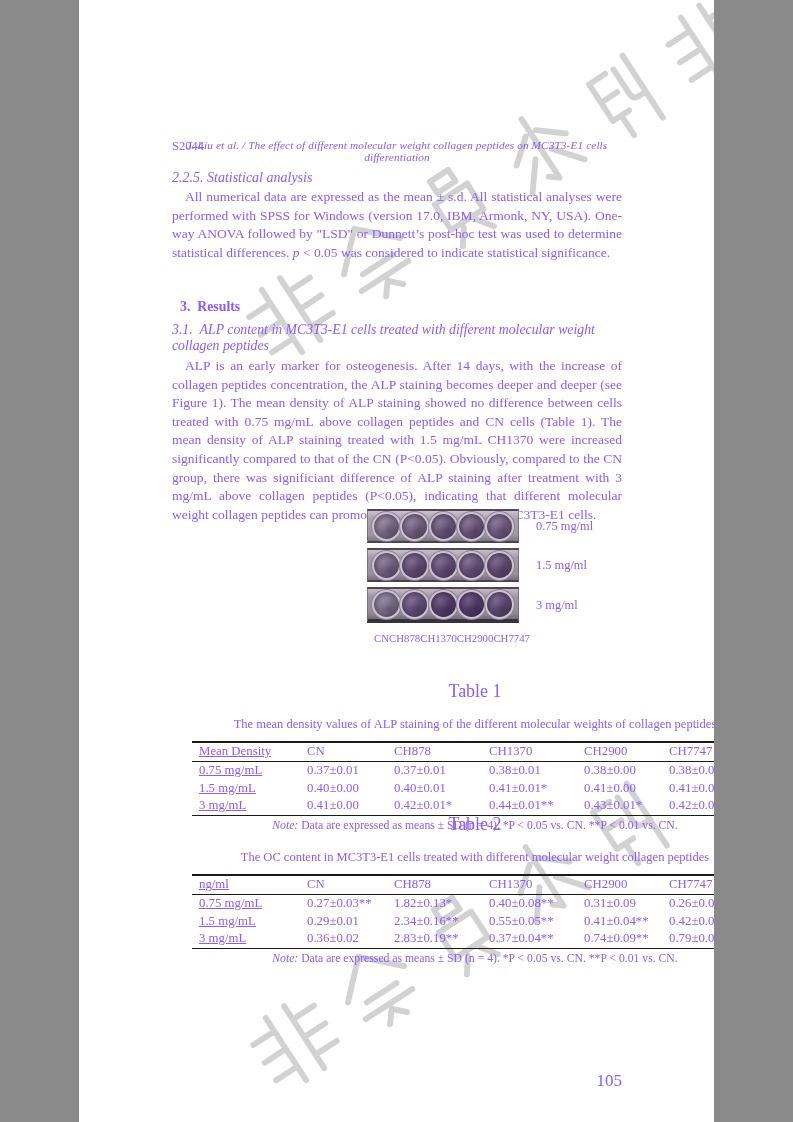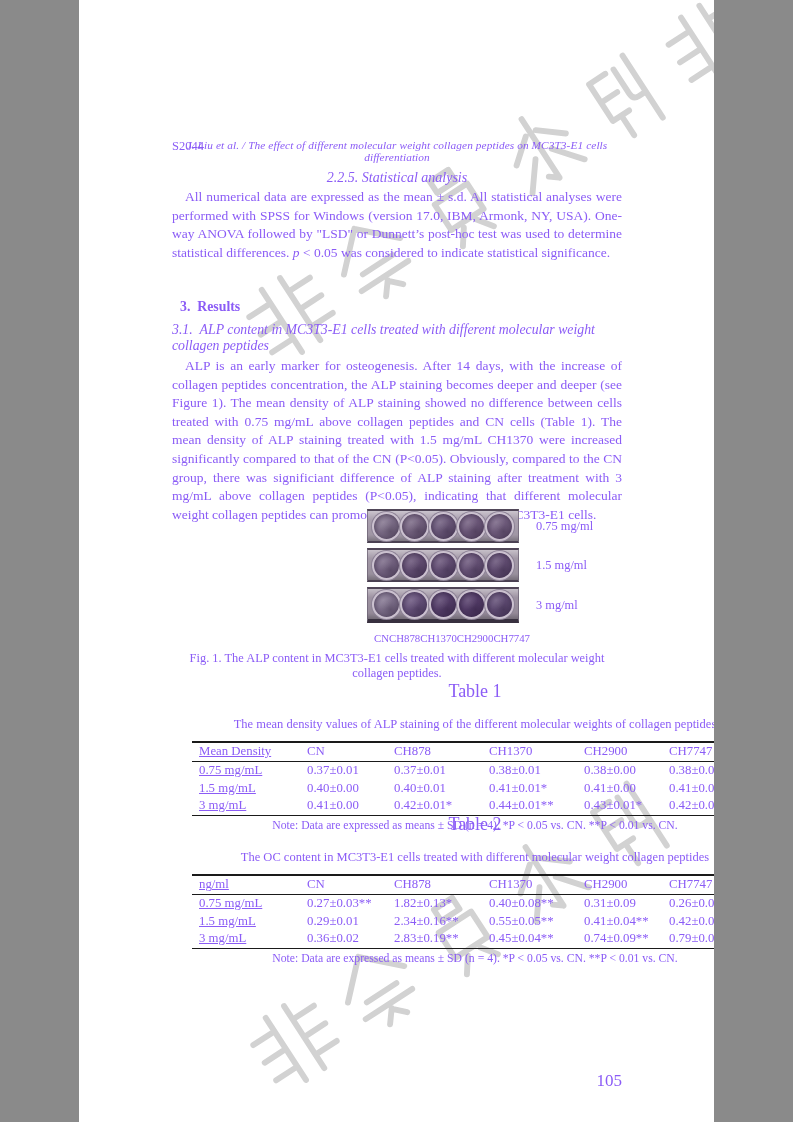--- a/index.html
+++ b/index.html
@@ -24,21 +24,21 @@
 
   
   .running-header { top:139px; height:16px; }
   .page-id { position:absolute; left:0; top:0; font-size:12.5px; }
   .running-title { position:absolute; left:0; right:0; text-align:center;
                    font-style:italic; font-size:11.3px; letter-spacing:.1px; }
 
   
   .h-italic { font-style:italic; font-size:14px; font-weight:normal; margin:0; }
   .h-bold   { font-weight:bold; font-size:13.8px; margin:8px; }
-  .h225 { top:170px;text-align:center; }
+  .h225 { top:170px; }
   .h3   { top:291px; }
   .h31  { top:322px; font-size:13.8px; }
   .para { font-size:13.5px; line-height:18.6px; text-align:justify;
           text-indent:13px; margin:0; }
   .para1 { top:188px; }
   .para2 { top:357px;font-family:Liberation Serif, serif; }
   .ital { font-style:italic; }
 
   
   .figure { position:absolute; left:288px; top:509px; width:330px; }
@@ -74,21 +74,21 @@
   table.data { width:566px; border-collapse:collapse; table-layout:fixed;
                margin-top:9px; font-size:12.8px;
                border-top:2px solid #1a1a1a; }
   table.data th, table.data td { font-weight:normal; text-align:left;
                padding:1.4px 0 1.4px 0; line-height:1.16; white-space:nowrap;
                overflow:visible; }
   table.data th { border-bottom:1.4px solid #1a1a1a; }
   table.data tr.last td { border-bottom:1.6px solid #1a1a1a; }
   table.data .c0 { padding-left:7px;text-decoration:underline; }
   .tbl-note { text-align:center; font-size:11.7px; margin-top:3px; }
-  .note-label { }
+  .note-label { font-style:italic; }
 
   .footer { top:1071px; text-align:right; font-size:17px; }
 </style>
 </head>
 <body>
 
 <div class="page">
 
   <svg class="defs-svg" aria-hidden="true">
     <symbol id="wm-fei" viewBox="0 0 100 100">
@@ -196,21 +196,20 @@
         <span class="fig-row-label">3 mg/ml</span>
       </div>
       <div class="fig-col-labels">
         <span>CN</span>
         <span>CH878</span>
         <span>CH1370</span>
         <span>CH2900</span>
         <span>CH7747</span>
       </div>
     </div>
-    <div class="abs caption">Fig. 1. The ALP content in MC3T3-E1 cells treated with different molecular weight collagen peptides.</div>
 
     <div class="tbl-wrap tbl1">
       <div class="tbl-label">Table 1</div>
       <div class="tbl-title">The mean density values of ALP staining of the different molecular weights of collagen peptides</div>
       <table class="data">
         <colgroup>
             <col style="width:115px">
             <col style="width:87px">
             <col style="width:95px">
             <col style="width:95px">
@@ -293,21 +292,21 @@
             <td>0.29±0.01</td>
             <td>2.34±0.16**</td>
             <td>0.55±0.05**</td>
             <td>0.41±0.04**</td>
             <td>0.42±0.04**</td>
           </tr>
           <tr class="last">
             <td class="c0">3 mg/mL</td>
             <td>0.36±0.02</td>
             <td>2.83±0.19**</td>
-            <td>0.45±0.04**</td>
+            <td>0.37±0.04**</td>
             <td>0.74±0.09**</td>
             <td>0.79±0.04**</td>
           </tr>
         </tbody>
       </table>
       <div class="tbl-note"><span class="note-label">Note:</span><span> Data are expressed as means ± SD (n = 4). *P &lt; 0.05 vs. CN. **P &lt; 0.01 vs. CN.</span></div>
     </div>
 
     <div class="abs footer">105</div>
   </div>

